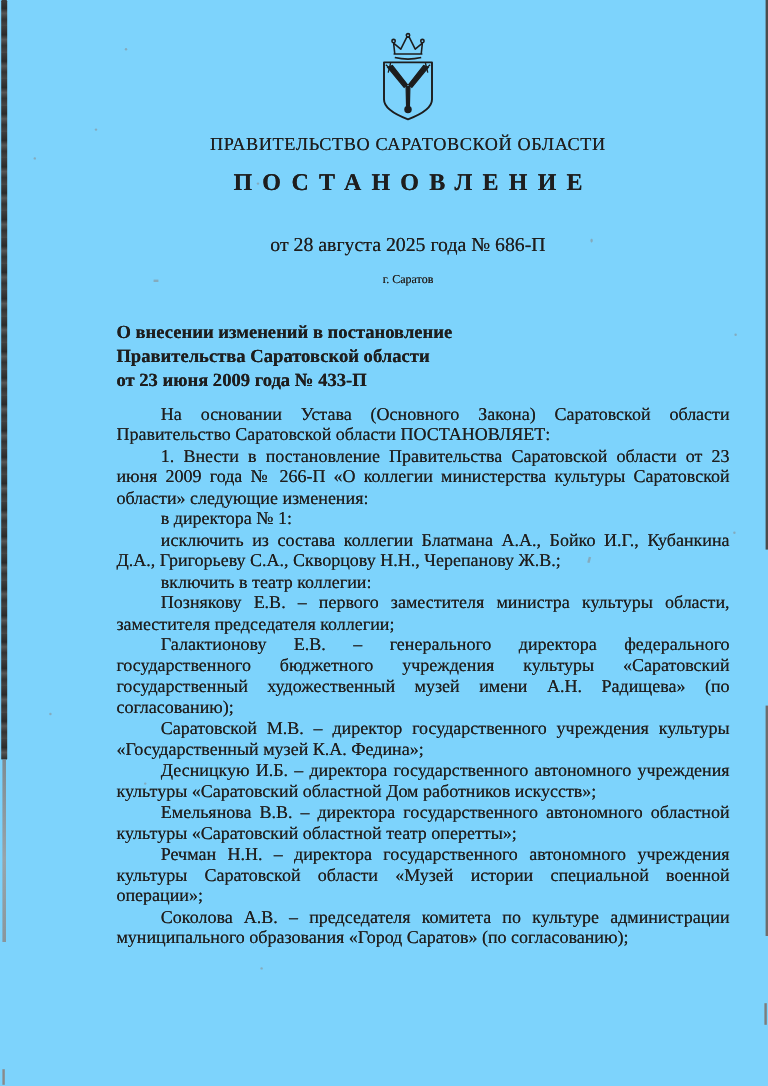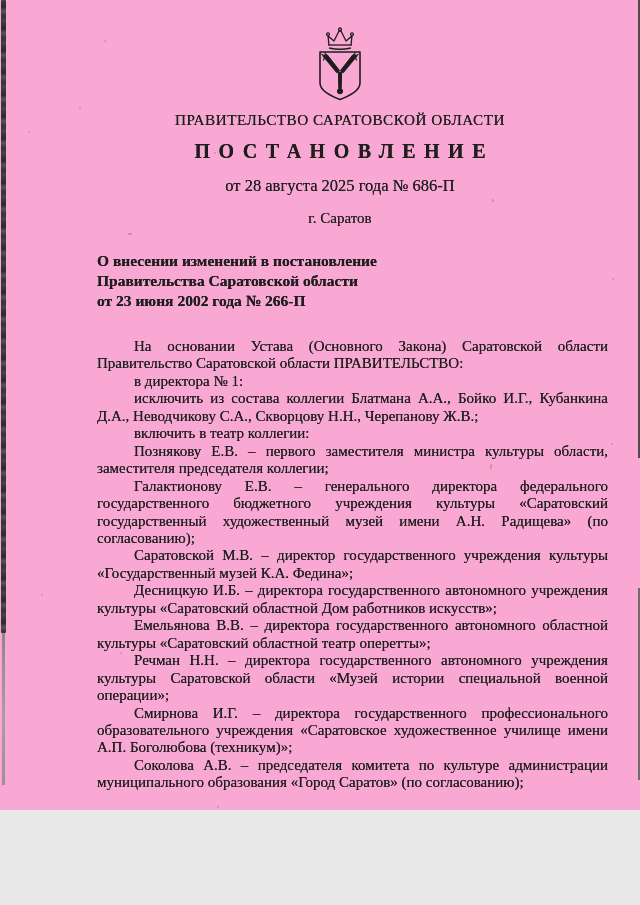--- a/index.html
+++ b/index.html
@@ -1,21 +1,21 @@
 <!DOCTYPE html>
 <html><head>
 <meta charset="utf-8">
 <style>
   html, body { margin: 0; padding: 0; background: #e8e8e8; }
   .page {
     position: relative;
     width: 640px;
-    height: 810px;
+    height: 905px;
     margin: 0 auto;
-    background: #f9a8d4;
+    background: #7dd3fc;
     overflow: hidden;
     font-family: "Liberation Serif", serif;
     color: #1e1e1e;
   }
   
   .edge-left {
     position: absolute; left: 1px; top: 0; width: 5px; height: 633px;
     background: repeating-linear-gradient(180deg,
       #3e3e3e 0px, #2b2b2b 7px, #565656 11px, #333333 16px, #474747 22px);
     border-radius: 1px;
@@ -46,32 +46,32 @@
     font-size: 15.2px; letter-spacing: .5px;
     text-shadow: 0 0 .4px #333;
   }
   .doc-type {
     margin-top: 11px;
     font-size: 20px; font-weight: bold;
     letter-spacing: 8.5px; text-indent: 8.5px;
     text-shadow: 0 0 .4px #222;
   }
   .date-line {
-    margin-top: 13px;
+    margin-top: 30px;
     font-size: 16.5px;
     text-shadow: 0 0 .3px #333;
   }
   .place-line {
     margin-top: 14px;
-    font-size: 15px;
+    font-size: 10px;
     text-shadow: 0 0 .3px #444;
   }
   
   .subject {
-    position: absolute; left: 97px; top: 251px; width: 420px;
+    position: absolute; left: 97px; top: 268px; width: 420px;
     font-weight: bold; font-size: 15.5px; line-height: 19.8px;
     text-shadow: 0 0 .4px #222;
   }
   
   .body-text {
     position: absolute; left: 97px; top: 338px; width: 511px;
     font-size: 15px; line-height: 17.45px;
     text-align: justify;
     text-shadow: 0 0 .35px #333;
   }
@@ -123,31 +123,31 @@
     </svg>
     <div class="org-name">ПРАВИТЕЛЬСТВО САРАТОВСКОЙ ОБЛАСТИ</div>
     <div class="doc-type">ПОСТАНОВЛЕНИЕ</div>
     <div class="date-line">от 28 августа 2025 года № 686-П</div>
     <div class="place-line">г. Саратов</div>
   </div>
 
   <div class="subject">
     <div>О внесении изменений в постановление</div>
     <div>Правительства Саратовской области</div>
-    <div>от 23 июня 2002 года № 266-П</div>
+    <div>от 23 июня 2009 года № 433-П</div>
   </div>
 
   <div class="body-text">
-    <p>На основании Устава (Основного Закона) Саратовской области Правительство Саратовской области ПРАВИТЕЛЬСТВО:</p>
+    <p>На основании Устава (Основного Закона) Саратовской области Правительство Саратовской области ПОСТАНОВЛЯЕТ:</p>
+    <p>1. Внести в постановление Правительства Саратовской области от 23 июня 2009 года № 266-П «О коллегии министерства культуры Саратовской области» следующие изменения:</p>
     <p>в директора № 1:</p>
-    <p>исключить из состава коллегии Блатмана А.А., Бойко И.Г., Кубанкина Д.А., Неводчикову С.А., Скворцову Н.Н., Черепанову Ж.В.;</p>
+    <p>исключить из состава коллегии Блатмана А.А., Бойко И.Г., Кубанкина Д.А., Григорьеву С.А., Скворцову Н.Н., Черепанову Ж.В.;</p>
     <p>включить в театр коллегии:</p>
     <p>Познякову Е.В. – первого заместителя министра культуры области, заместителя председателя коллегии;</p>
     <p>Галактионову Е.В. – генерального директора федерального государственного бюджетного учреждения культуры «Саратовский государственный художественный музей имени А.Н. Радищева» (по согласованию);</p>
     <p>Саратовской М.В. – директор государственного учреждения культуры «Государственный музей К.А. Федина»;</p>
     <p>Десницкую И.Б. – директора государственного автономного учреждения культуры «Саратовский областной Дом работников искусств»;</p>
     <p>Емельянова В.В. – директора государственного автономного областной культуры «Саратовский областной театр оперетты»;</p>
     <p>Речман Н.Н. – директора государственного автономного учреждения культуры Саратовской области «Музей истории специальной военной операции»;</p>
-    <p>Смирнова И.Г. – директора государственного профессионального образовательного учреждения «Саратовское художественное училище имени А.П. Боголюбова (техникум)»;</p>
     <p>Соколова А.В. – председателя комитета по культуре администрации муниципального образования «Город Саратов» (по согласованию);</p>
   </div>
 
 </div>
 
 </body></html>

